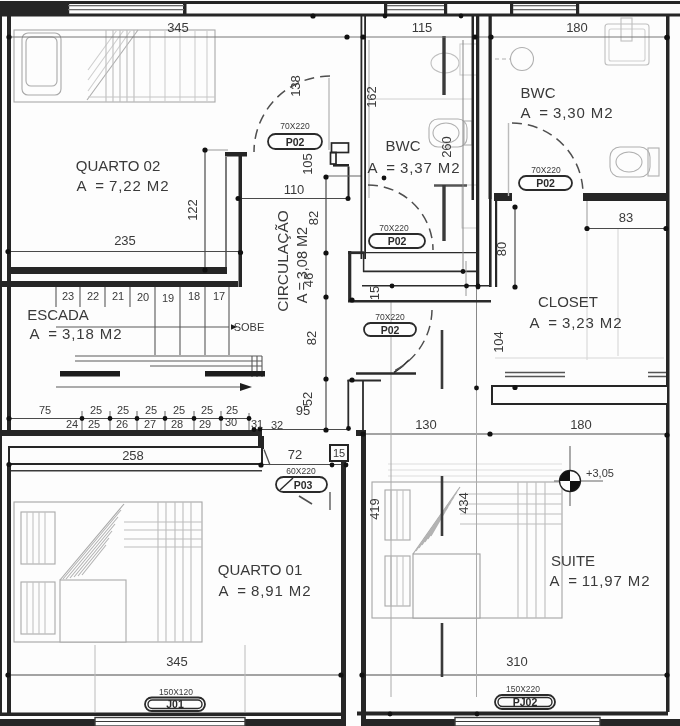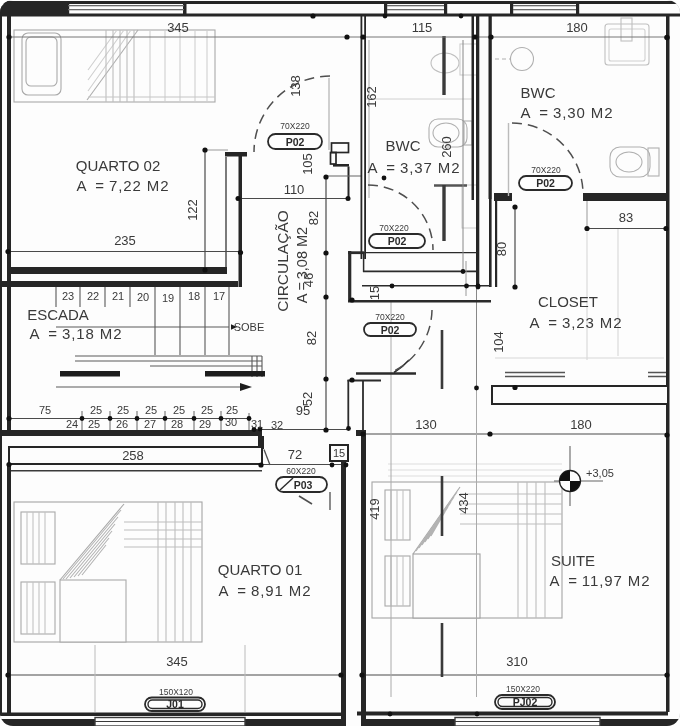--- a/index.html
+++ b/index.html
@@ -1,16 +1,16 @@
 <!DOCTYPE html>
 <html><head>
 <meta charset="utf-8">
 <style>
 html,body{margin:0;padding:0;background:#fff;}
-#wrap{width:680px;height:726px;position:relative;background:#a3a3a3;overflow:hidden;border-radius:13px;}
+#wrap{width:680px;height:726px;position:relative;background:#a3a3a3;overflow:hidden;}
 svg{position:absolute;top:0;left:0;}
 text{font-family:"Liberation Sans", sans-serif;fill:#3a3a3a;}
 .dim{font-size:13px;}
 .room{font-size:15px;}
 .rooma{font-size:15px;letter-spacing:0.9px;}
 .small{font-size:8.5px;}
 .num{font-size:11px;}
 .pill{font-size:10.5px;font-weight:bold;fill:#2a2a2a;}
 </style>
 </head>

